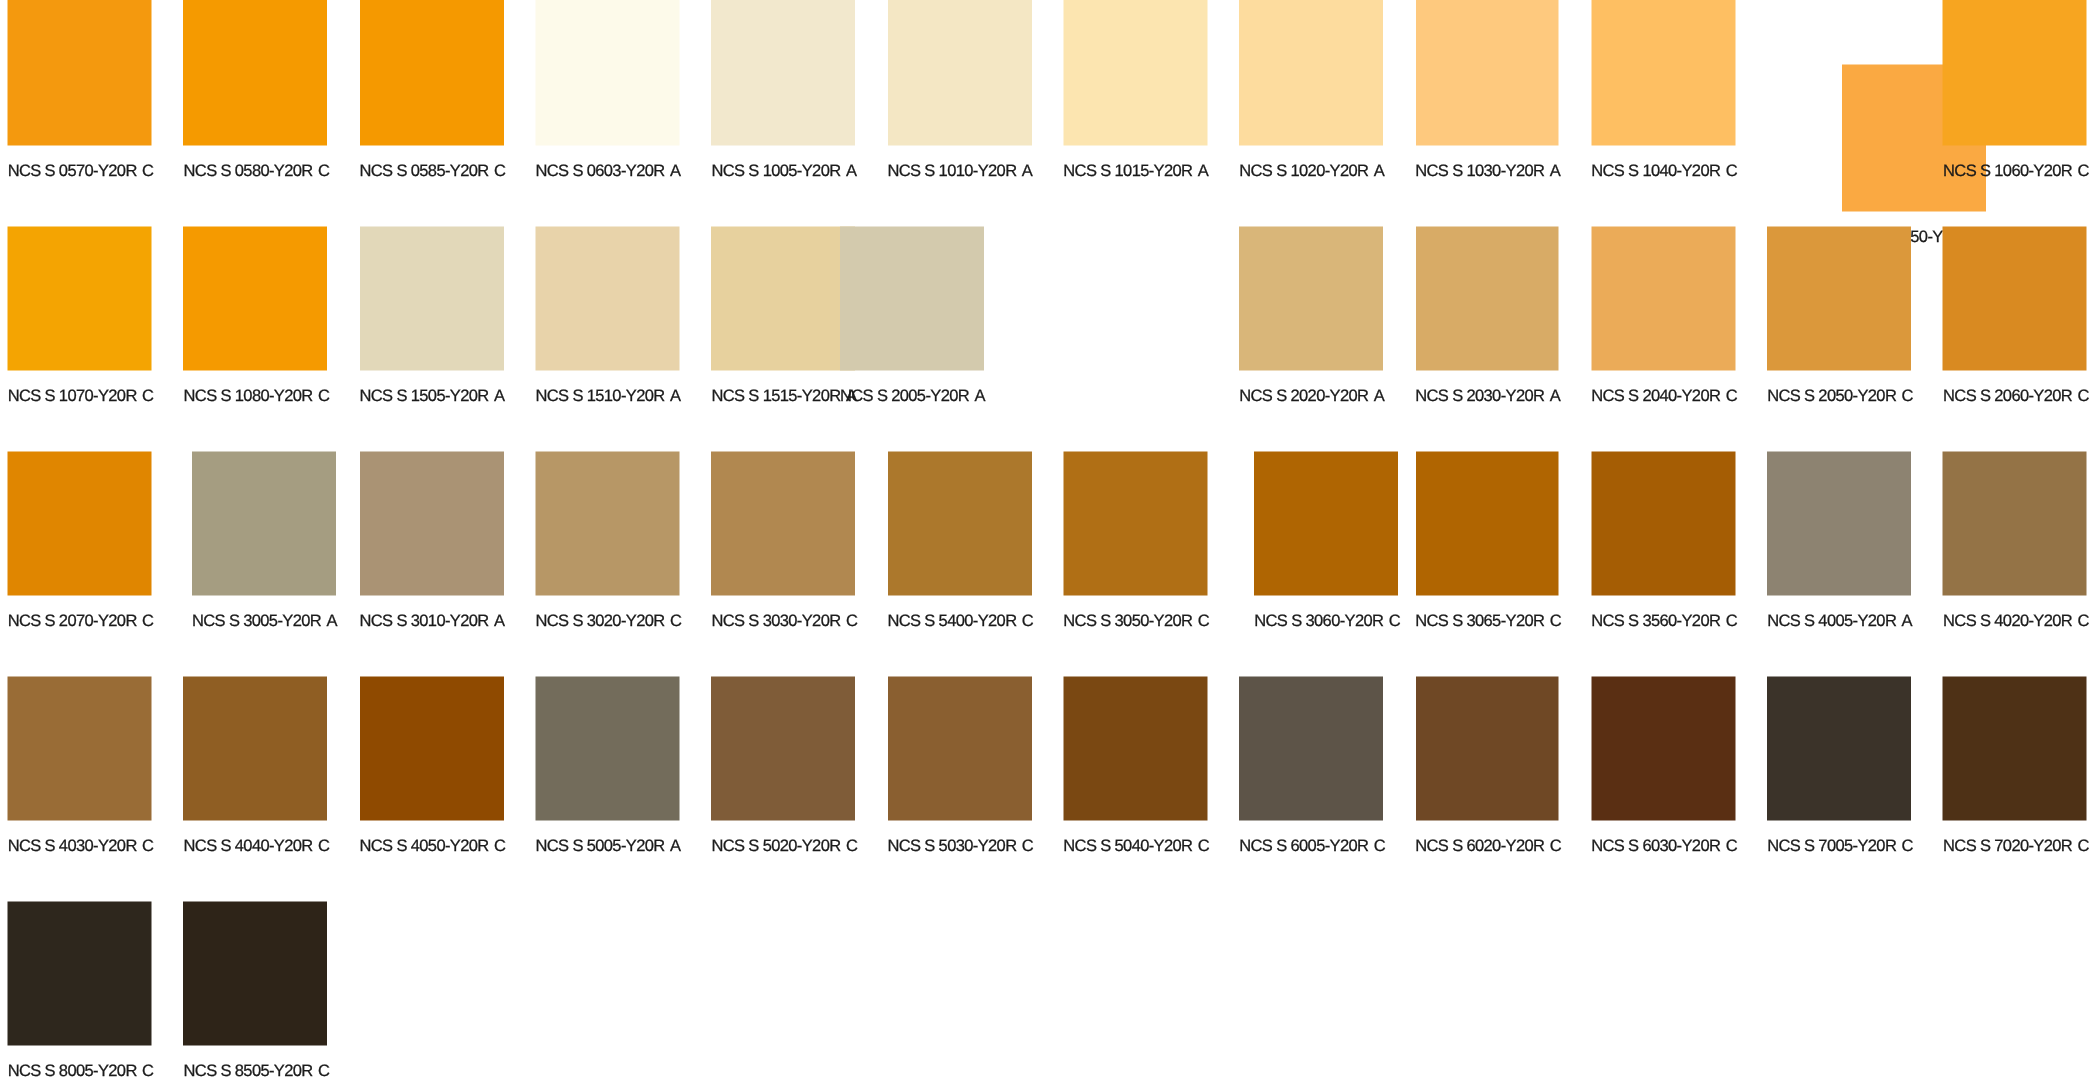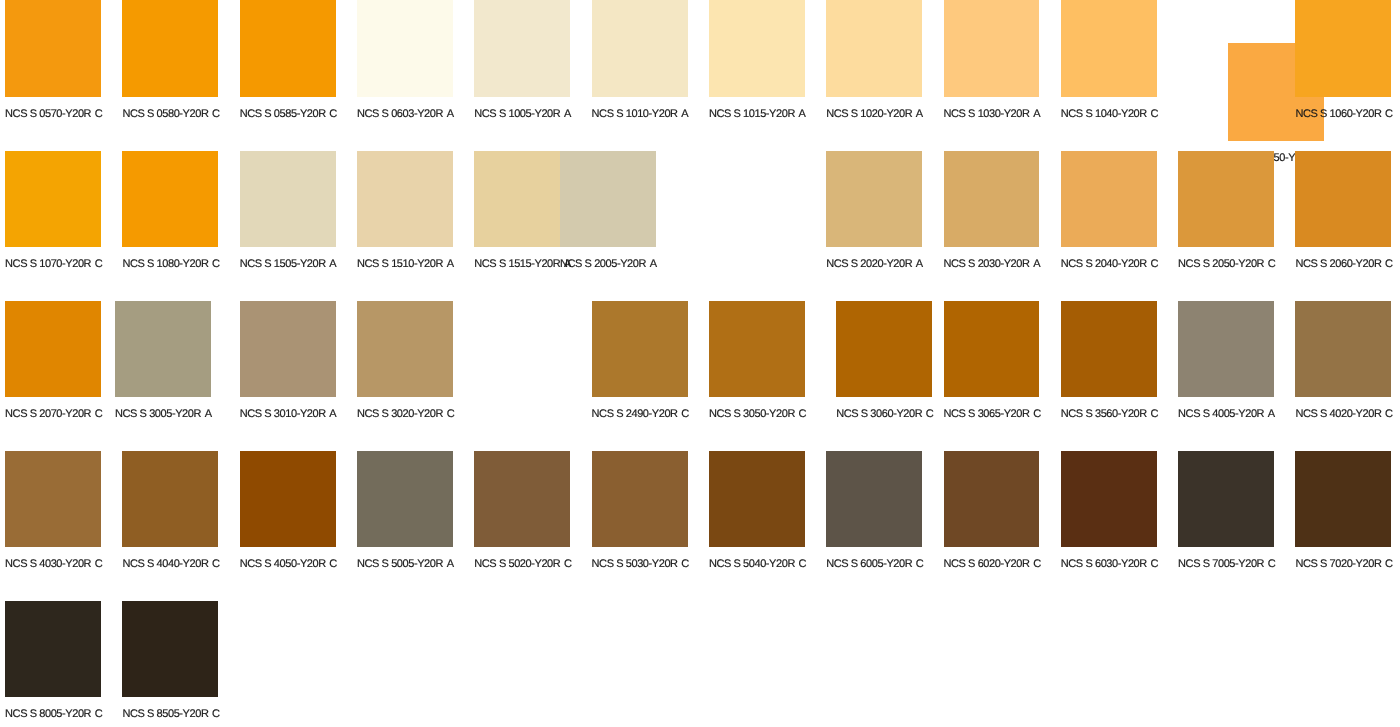--- a/index.html
+++ b/index.html
@@ -123,35 +123,39 @@
       <div class="cell" style="left:1295.40px;">
         <div class="swatch" style="background-color: rgb(217, 138, 33);"></div>
         <div class="label"><span>NCS S 2060-Y20R</span><span class="sfx">C</span></div>
       </div>
     </div>
     <div class="swatch-row" style="top:301.10px;">
       <div class="cell" style="left:5.10px;">
         <div class="swatch" style="background-color: rgb(224, 134, 0);"></div>
         <div class="label"><span>NCS S 2070-Y20R</span><span class="sfx">C</span></div>
       </div>
-      <div class="cell" style="left:115px;text-align:right;">
+      <div class="cell" style="left:128px;text-align:right;">
         <div class="swatch" style="background-color: rgb(165, 157, 129);"></div>
         <div class="label"><span>NCS S 3005-Y20R</span><span class="sfx">A</span></div>
       </div>
       <div class="cell" style="left:239.70px;">
         <div class="swatch" style="background-color: rgb(170, 147, 116);"></div>
         <div class="label"><span>NCS S 3010-Y20R</span><span class="sfx">A</span></div>
       </div>
       <div class="cell" style="left:357.00px;">
         <div class="swatch" style="background-color: rgb(183, 151, 102);"></div>
         <div class="label"><span>NCS S 3020-Y20R</span><span class="sfx">C</span></div>
       </div>
+      <div class="cell" style="left:474.30px;">
+        <div class="swatch" style="background-color: rgb(177, 136, 80);"></div>
+        <div class="label"><span>NCS S 3030-Y20R</span><span class="sfx">C</span></div>
+      </div>
       <div class="cell" style="left:591.60px;">
         <div class="swatch" style="background-color: rgb(172, 120, 44);"></div>
-        <div class="label"><span>NCS S 2490-Y20R</span><span class="sfx">C</span></div>
+        <div class="label"><span>NCS S 5400-Y20R</span><span class="sfx">C</span></div>
       </div>
       <div class="cell" style="left:708.90px;">
         <div class="swatch" style="background-color: rgb(176, 111, 21);"></div>
         <div class="label"><span>NCS S 3050-Y20R</span><span class="sfx">C</span></div>
       </div>
       <div class="cell" style="left:826.20px;margin-left:10px;">
         <div class="swatch" style="background-color: rgb(175, 101, 2);"></div>
         <div class="label"><span>NCS S 3060-Y20R</span><span class="sfx">C</span></div>
       </div>
       <div class="cell" style="left:943.50px;">

